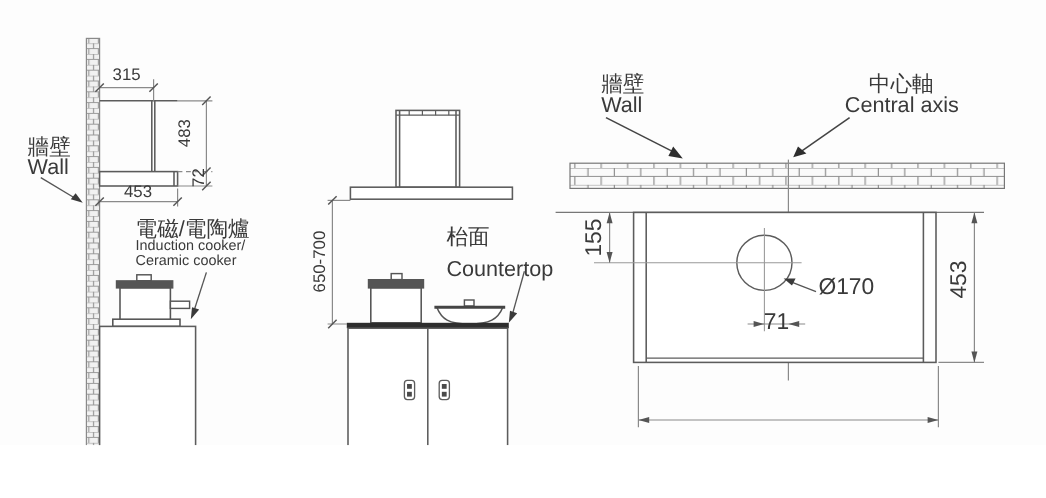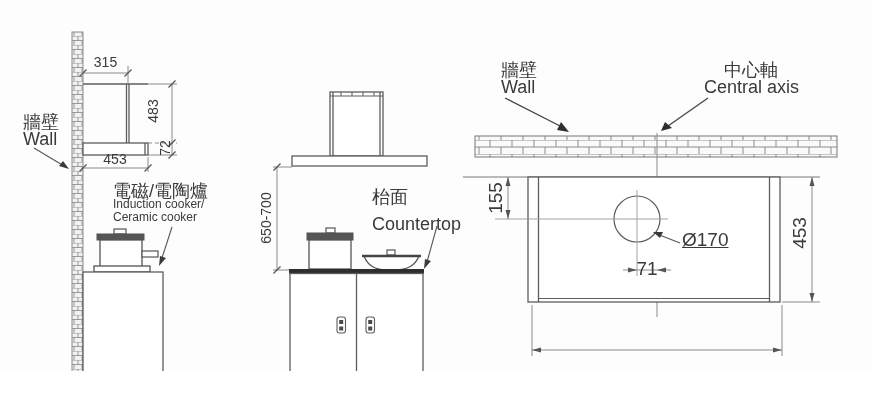--- a/index.html
+++ b/index.html
@@ -230,17 +230,17 @@
   <div class="lbl txt14" style="left:372px;top:188px;">枱面</div>
   <div class="lbl txt14" style="left:372px;top:215px;">Countertop</div>
 
   <div class="lbl txt14" style="left:501px;top:61px;">牆壁</div>
   <div class="lbl txt14" style="left:501px;top:78px;">Wall</div>
   <div class="lbl txt14" style="left:724px;top:61px;">中心軸</div>
   <div class="lbl txt14" style="left:704px;top:78px;">Central axis</div>
 
   <div class="vtext dimR" style="left:496px;top:198px;">155</div>
   <div class="lbl dimR ctr" style="left:630px;top:249px;width:34px;margin-top:10px;">71</div>
-  <div class="lbl dimR" style="left:682px;top:230px;text-decoration:underline;">Ø170</div>
+  <div class="lbl dimR" style="left:682px;top:230px;">Ø170</div>
   <div class="vtext dimR" style="left:800px;top:233px;">453</div>
 
   <div class="lbl unit" style="left:805px;top:371px;">mm</div>
 </div>
 
 </body></html>

